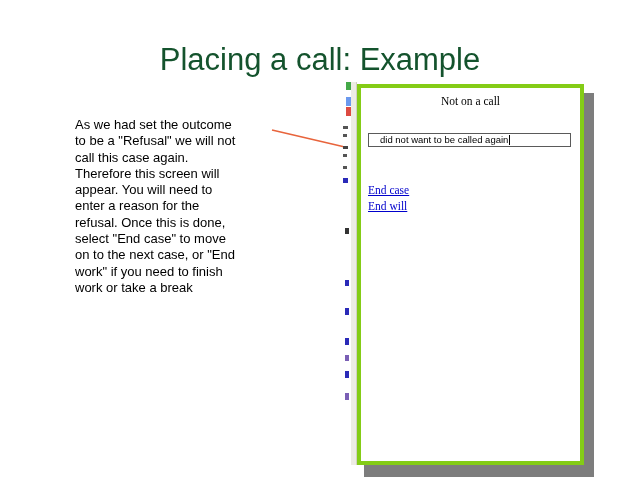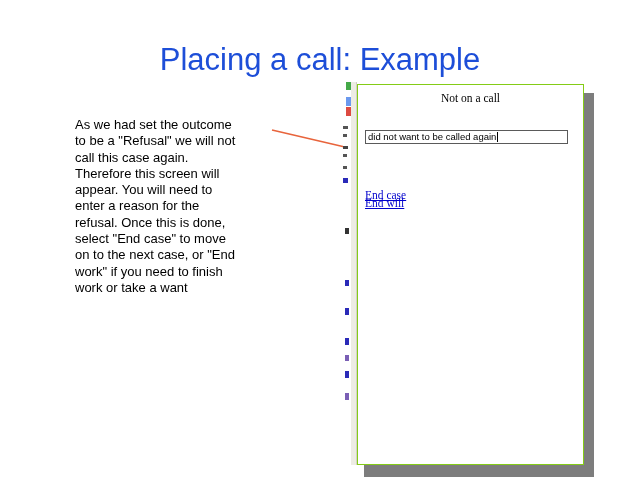--- a/index.html
+++ b/index.html
@@ -3,21 +3,21 @@
 <meta charset="utf-8">
 <style>
   html,body{margin:0;padding:0;}
   body{
     width:640px;height:480px;position:relative;overflow:hidden;
     background:#ffffff;font-family:"Liberation Sans",sans-serif;
   }
   
   .slide-title{
     position:absolute;left:0;top:42px;width:640px;
-    text-align:center;font-size:31px;color:#1d4ed8;
+    text-align:center;font-size:31px;color:#14532d;
     font-family:"Liberation Sans",sans-serif;font-weight:400;
     letter-spacing:0px;white-space:nowrap;
   }
   .body-text{
     position:absolute;left:75px;top:117px;width:200px;
     font-size:13px;line-height:16.3px;color:#000;
     white-space:pre-line;
   }
   
   .arrow-svg{position:absolute;left:265px;top:120px;width:100px;height:40px;}
@@ -31,64 +31,64 @@
     background:#edece4;border-right:1px solid #d2d0c4;box-sizing:border-box;
   }
   .strip-mark{position:absolute;}
   
   .shot-shadow{
     position:absolute;left:364px;top:93px;width:230px;height:384px;
     background:#7d7d7d;
   }
   .dialog{
     position:absolute;left:357px;top:84px;width:227px;height:381px;
-    background:#ffffff;border:1px solid #84cc16;box-sizing:border-box;
+    background:#ffffff;border:4px solid #84cc16;box-sizing:border-box;
     font-family:"Liberation Serif",serif;color:#000;
   }
   .dialog-title{
     position:absolute;left:0;top:7px;width:100%;
     text-align:center;font-size:11.5px;
   }
   .dialog-prompt{
     position:absolute;left:7px;top:21px;width:206px;
     font-size:11.5px;line-height:14px;white-space:pre-line;
   }
   .dialog-input{
     position:absolute;left:7px;top:45px;width:203px;height:14px;
     background:#ffffff;border:1px solid #5a5a5a;box-sizing:border-box;
     font-family:"Liberation Sans",sans-serif;font-size:9.5px;
-    line-height:12px;padding-left:2px;white-space:nowrap;overflow:hidden;
+    line-height:12px;padding-left:11px;white-space:nowrap;overflow:hidden;
   }
   .text-cursor{
     display:inline-block;width:1px;height:10px;background:#000;
     vertical-align:middle;margin-left:1px;
   }
   .dialog-link{
     position:absolute;left:7px;font-size:11.5px;
     color:#0000cc;text-decoration:underline;cursor:pointer;
   }
-  .link-endcase{top:104px;text-align:right;}
+  .link-endcase{top:96px;text-align:right;}
   .link-endwork{top:112px;}
 </style>
 </head>
 <body>
 
 <div class="slide-title">Placing a call: Example</div>
 
 <div class="body-text">As we had set the outcome
 to be a "Refusal" we will not
 call this case again.
 Therefore this screen will
 appear. You will need to
 enter a reason for the
 refusal. Once this is done,
 select "End case" to move
 on to the next case, or "End
 work" if you need to finish
-work or take a want</div>
+work or take a break</div>
 
 <svg class="arrow-svg" viewBox="0 0 100 40">
   <defs>
     <marker id="ah" markerUnits="userSpaceOnUse" markerWidth="12" markerHeight="9" refX="2" refY="4.5" orient="auto">
       <polygon points="0,0 12,4.5 0,9" fill="#e8643c"></polygon>
     </marker>
   </defs>
   <line x1="7" y1="10" x2="82" y2="27.5" stroke="#e8643c" stroke-width="1.6" marker-end="url(#ah)"></line>
 </svg>
 

